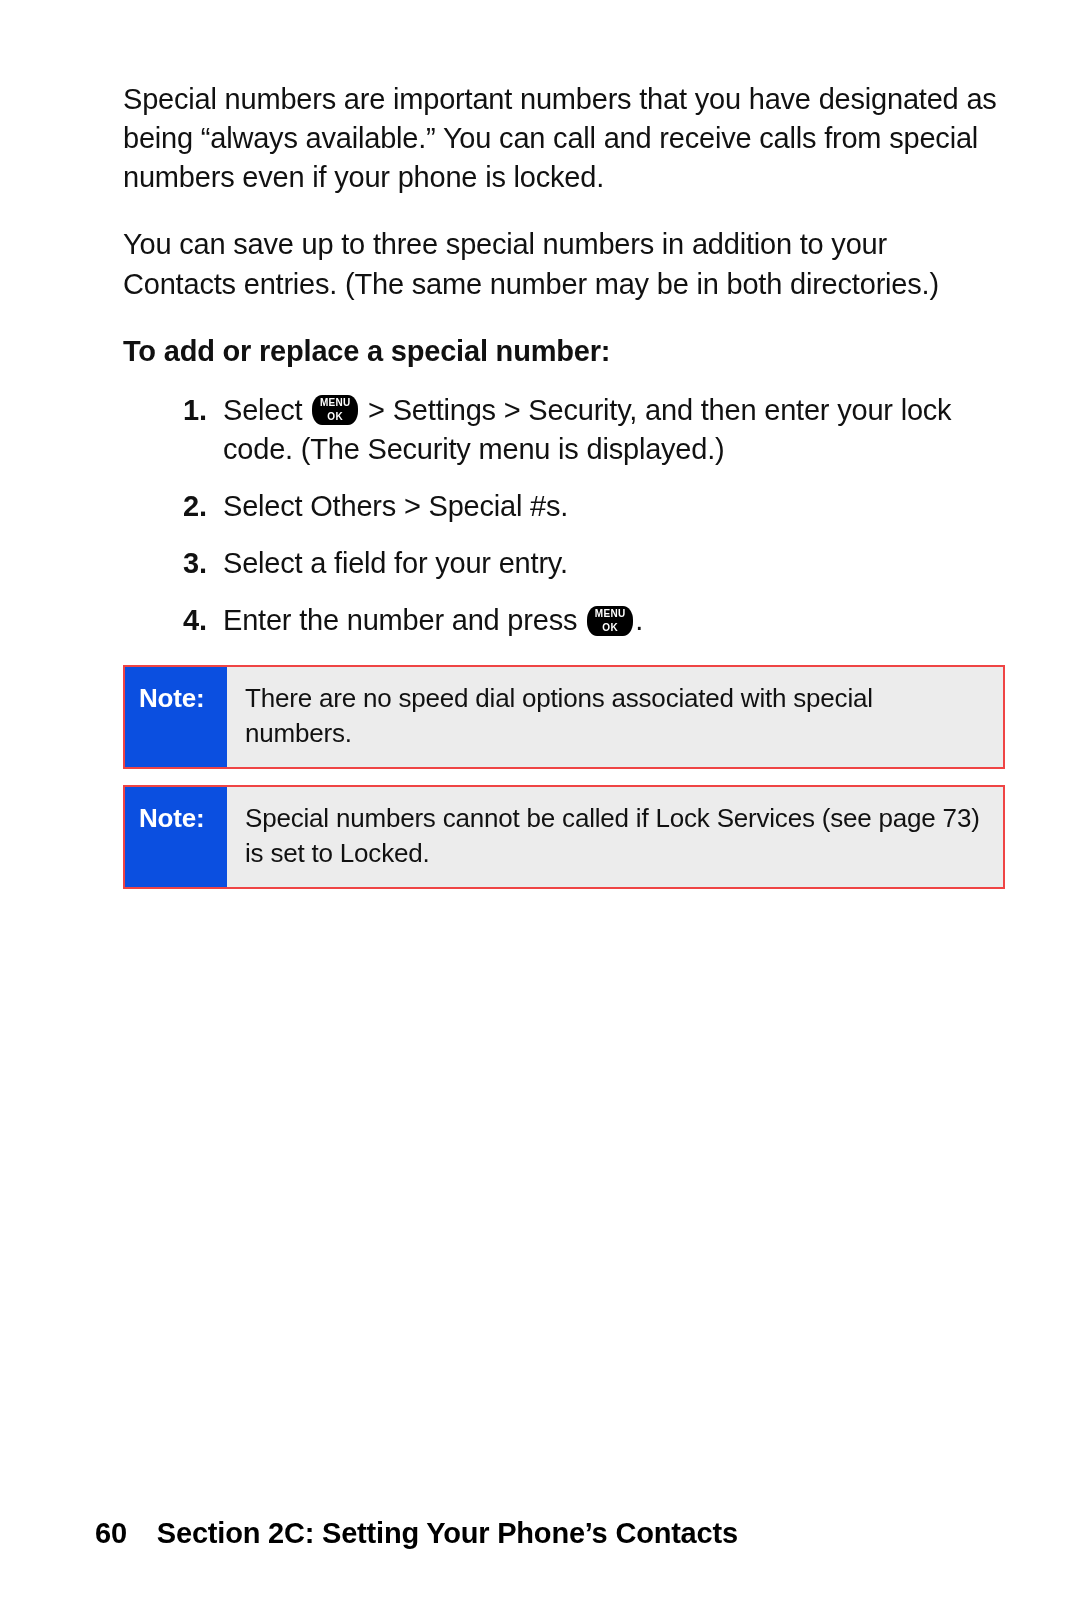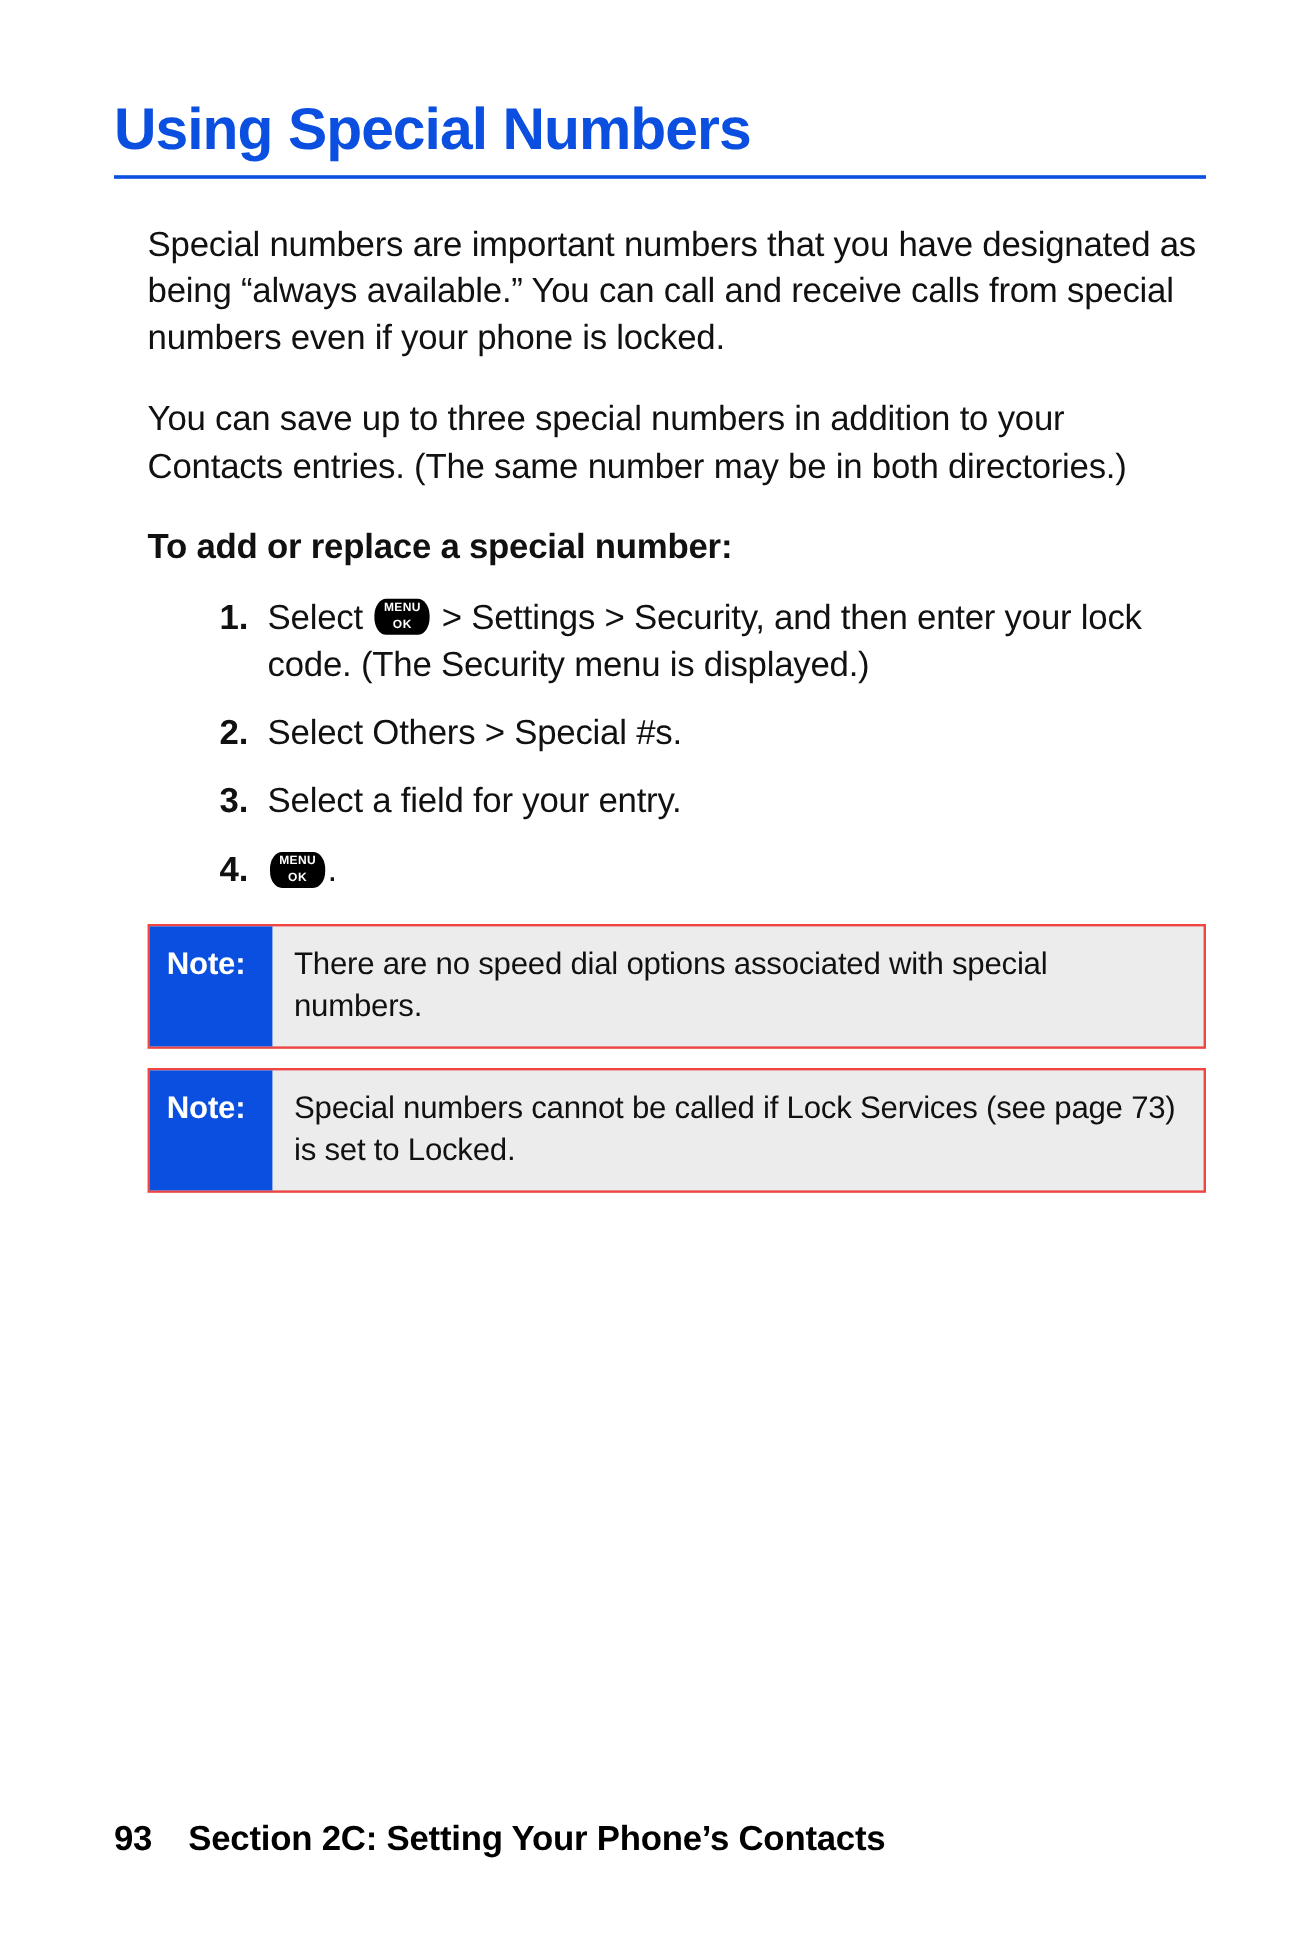--- a/index.html
+++ b/index.html
@@ -111,21 +111,20 @@
     font-size: 29px;
   }
   .footer .pnum { font-weight: 700; margin-right: 30px; }
   .footer .sect { font-weight: 700; }
 </style>
 </head>
 <body>
 
 <div class="page">
 
-  <h1 class="title">Using Special Numbers</h1>
 
   <div class="body">
 
     <p class="para">Special numbers are important numbers that you have designated as being “always available.”  You can call and receive calls from special numbers even if your phone is locked.</p>
     <p class="para">You can save up to three special numbers in addition to your Contacts entries. (The same number may be in both directories.)</p>
 
     <p class="subhead">To add or replace a special number:</p>
 
     <ol class="steps">
       <li>
@@ -140,34 +139,34 @@
           <span>Select </span><span class="bold">Others &gt; Special #s</span><span>.</span>
         </span>
       </li>
       <li>
         <span class="num">3.</span>
         <span>Select a field for your entry.</span>
       </li>
       <li>
         <span class="num">4.</span>
         <span>
-          <span class="menu-ok-icon"><span class="pill"></span><span class="txt t1">MENU</span><span class="txt t2">OK</span></span><span>.</span>
+          <span>Enter the number and press </span><span class="menu-ok-icon"><span class="pill"></span><span class="txt t1">MENU</span><span class="txt t2">OK</span></span><span>.</span>
         </span>
       </li>
     </ol>
 
     <div class="note-box">
       <div class="note-label">Note:</div>
       <div class="note-text">There are no speed dial options associated with special numbers.</div>
     </div>
 
     <div class="note-box">
       <div class="note-label">Note:</div>
       <div class="note-text">Special numbers cannot be called if Lock Services (see page 73) is set to Locked.</div>
     </div>
 
   </div>
 
   <div class="footer">
-    <span class="pnum">93</span><span class="sect">Section 2C: Setting Your Phone’s Contacts</span>
+    <span class="pnum">60</span><span class="sect">Section 2C: Setting Your Phone’s Contacts</span>
   </div>
 
 </div>
 
 </body></html>

